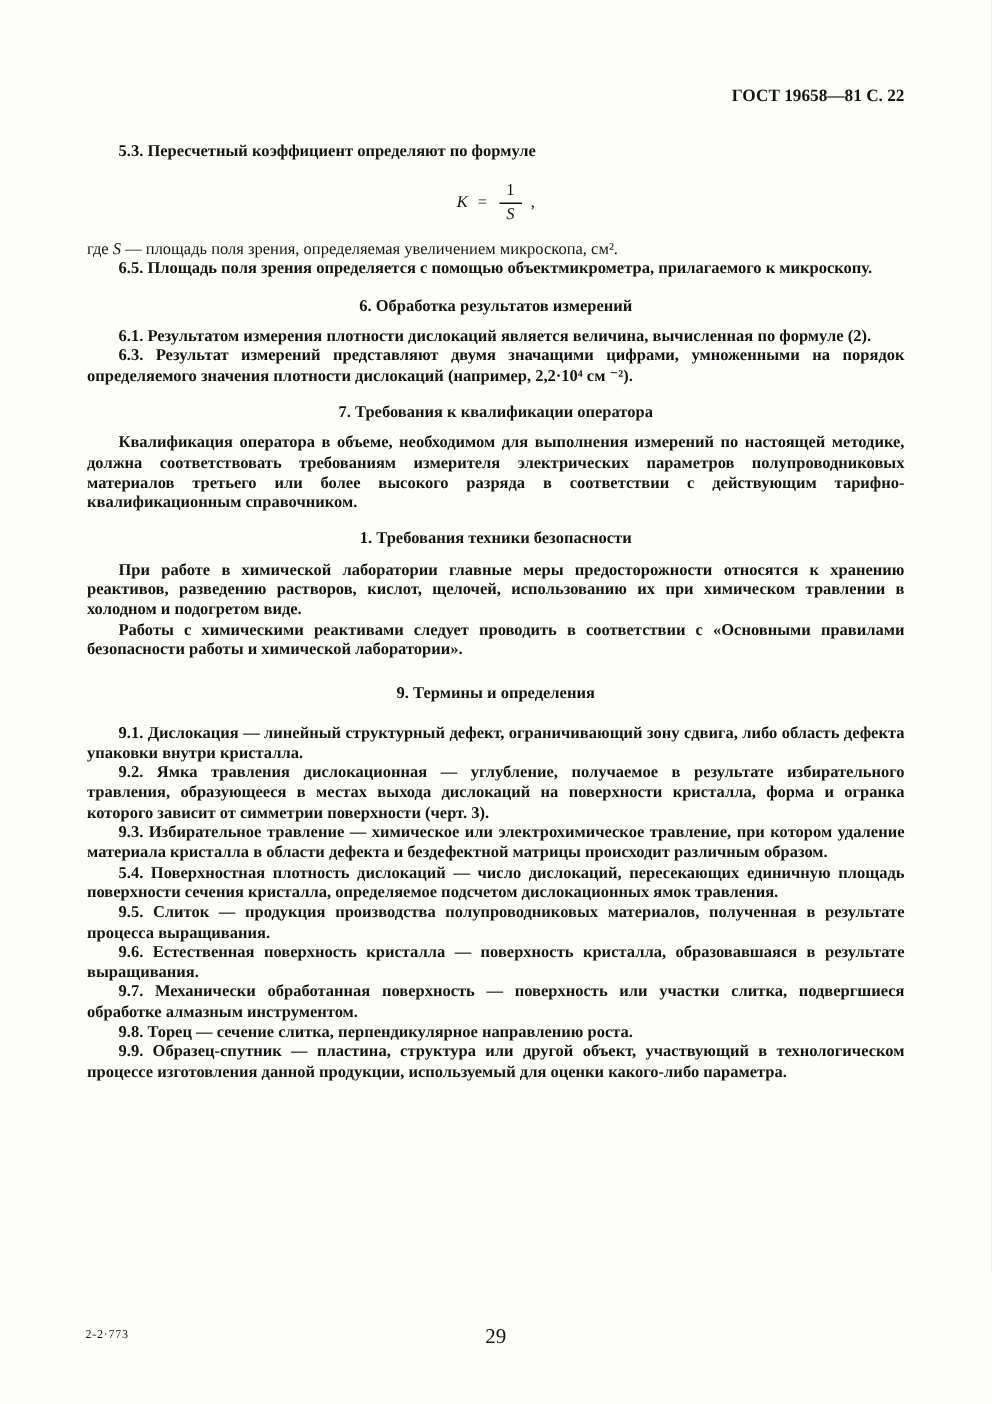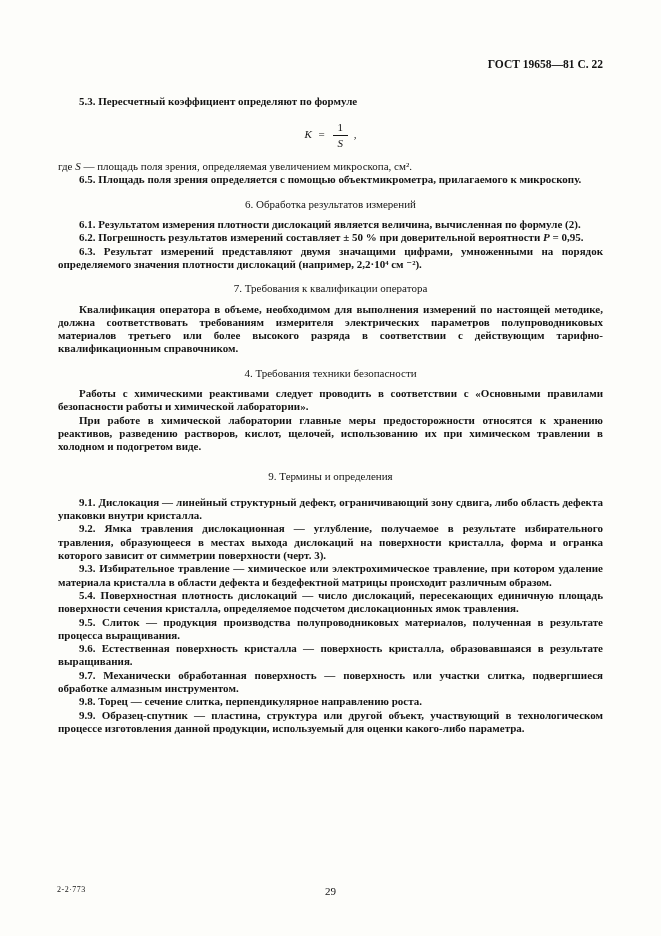--- a/index.html
+++ b/index.html
@@ -20,21 +20,21 @@
   .doc-header {
     text-align: right;
     font-weight: bold;
     font-size: 11.5px;
     margin-bottom: 24px;
   }
   p { text-align: justify; }
   p.indent { text-indent: 21px; font-weight: bold; }
   .sec-heading {
     text-align: center;
-    font-weight: normal;
+    font-weight: bold;
     font-size: 11px;
     margin: 11px 0 7px 0;
   }
   .sec-heading.big-gap { margin: 16px 0 13px 0; }
   .formula-row {
     text-align: center;
     margin: 12px 0 10px 0;
   }
   .var { font-style: italic; }
   .frac {
@@ -56,21 +56,21 @@
     left: 57px;
     bottom: 40px;
     font-size: 8px;
     letter-spacing: 0.5px;
   }
   .page-number {
     position: absolute;
     left: 0; right: 0;
     bottom: 38px;
     text-align: center;
-    font-size: 11px;
+    font-size: 14px;
   }
 </style>
 </head>
 <body>
 
 <div class="page">
   <div class="content">
 
     <div class="doc-header">
       <span>ГОСТ 19658—81 С. 22</span>
@@ -88,31 +88,30 @@
       <span>,</span>
     </div>
 
     <p><span>где </span><span class="var">S</span><span> — площадь поля зрения, определяемая увеличением микроскопа, см².</span></p>
 
     <p class="indent">6.5. Площадь поля зрения определяется с помощью объектмикрометра, прилагаемого к микроскопу.</p>
 
     <div class="sec-heading">6. Обработка результатов измерений</div>
 
     <p class="indent">6.1. Результатом измерения плотности дислокаций является величина, вычисленная по формуле (2).</p>
-    <p class="indent"><span>6.2. Погрешность результатов измерений составляет ± 50 % при доверительной вероятности </span><span class="var">Р</span><span> = 0,95.</span></p>
     <p class="indent">6.3. Результат измерений представляют двумя значащими цифрами, умноженными на порядок определяемого значения плотности дислокаций (например, 2,2·10⁴ см ⁻²).</p>
 
     <div class="sec-heading">7. Требования к квалификации оператора</div>
 
     <p class="indent">Квалификация оператора в объеме, необходимом для выполнения измерений по настоящей методике, должна соответствовать требованиям измерителя электрических параметров полупроводниковых материалов третьего или более высокого разряда в соответствии с действующим тарифно-квалификационным справочником.</p>
 
-    <div class="sec-heading">4. Требования техники безопасности</div>
+    <div class="sec-heading">1. Требования техники безопасности</div>
 
+    <p class="indent">При работе в химической лаборатории главные меры предосторожности относятся к хранению реактивов, разведению растворов, кислот, щелочей, использованию их при химическом травлении в холодном и подогретом виде.</p>
     <p class="indent">Работы с химическими реактивами следует проводить в соответствии с «Основными правилами безопасности работы и химической лаборатории».</p>
-    <p class="indent">При работе в химической лаборатории главные меры предосторожности относятся к хранению реактивов, разведению растворов, кислот, щелочей, использованию их при химическом травлении в холодном и подогретом виде.</p>
 
     <div class="sec-heading big-gap">9. Термины и определения</div>
 
     <p class="indent">9.1. Дислокация — линейный структурный дефект, ограничивающий зону сдвига, либо область дефекта упаковки внутри кристалла.</p>
     <p class="indent">9.2. Ямка травления дислокационная — углубление, получаемое в результате избирательного травления, образующееся в местах выхода дислокаций на поверхности кристалла, форма и огранка которого зависит от симметрии поверхности (черт. 3).</p>
     <p class="indent">9.3. Избирательное травление — химическое или электрохимическое травление, при котором удаление материала кристалла в области дефекта и бездефектной матрицы происходит различным образом.</p>
     <p class="indent">5.4. Поверхностная плотность дислокаций — число дислокаций, пересекающих единичную площадь поверхности сечения кристалла, определяемое подсчетом дислокационных ямок травления.</p>
     <p class="indent">9.5. Слиток — продукция производства полупроводниковых материалов, полученная в результате процесса выращивания.</p>
     <p class="indent">9.6. Естественная поверхность кристалла — поверхность кристалла, образовавшаяся в результате выращивания.</p>
     <p class="indent">9.7. Механически обработанная поверхность — поверхность или участки слитка, подвергшиеся обработке алмазным инструментом.</p>

